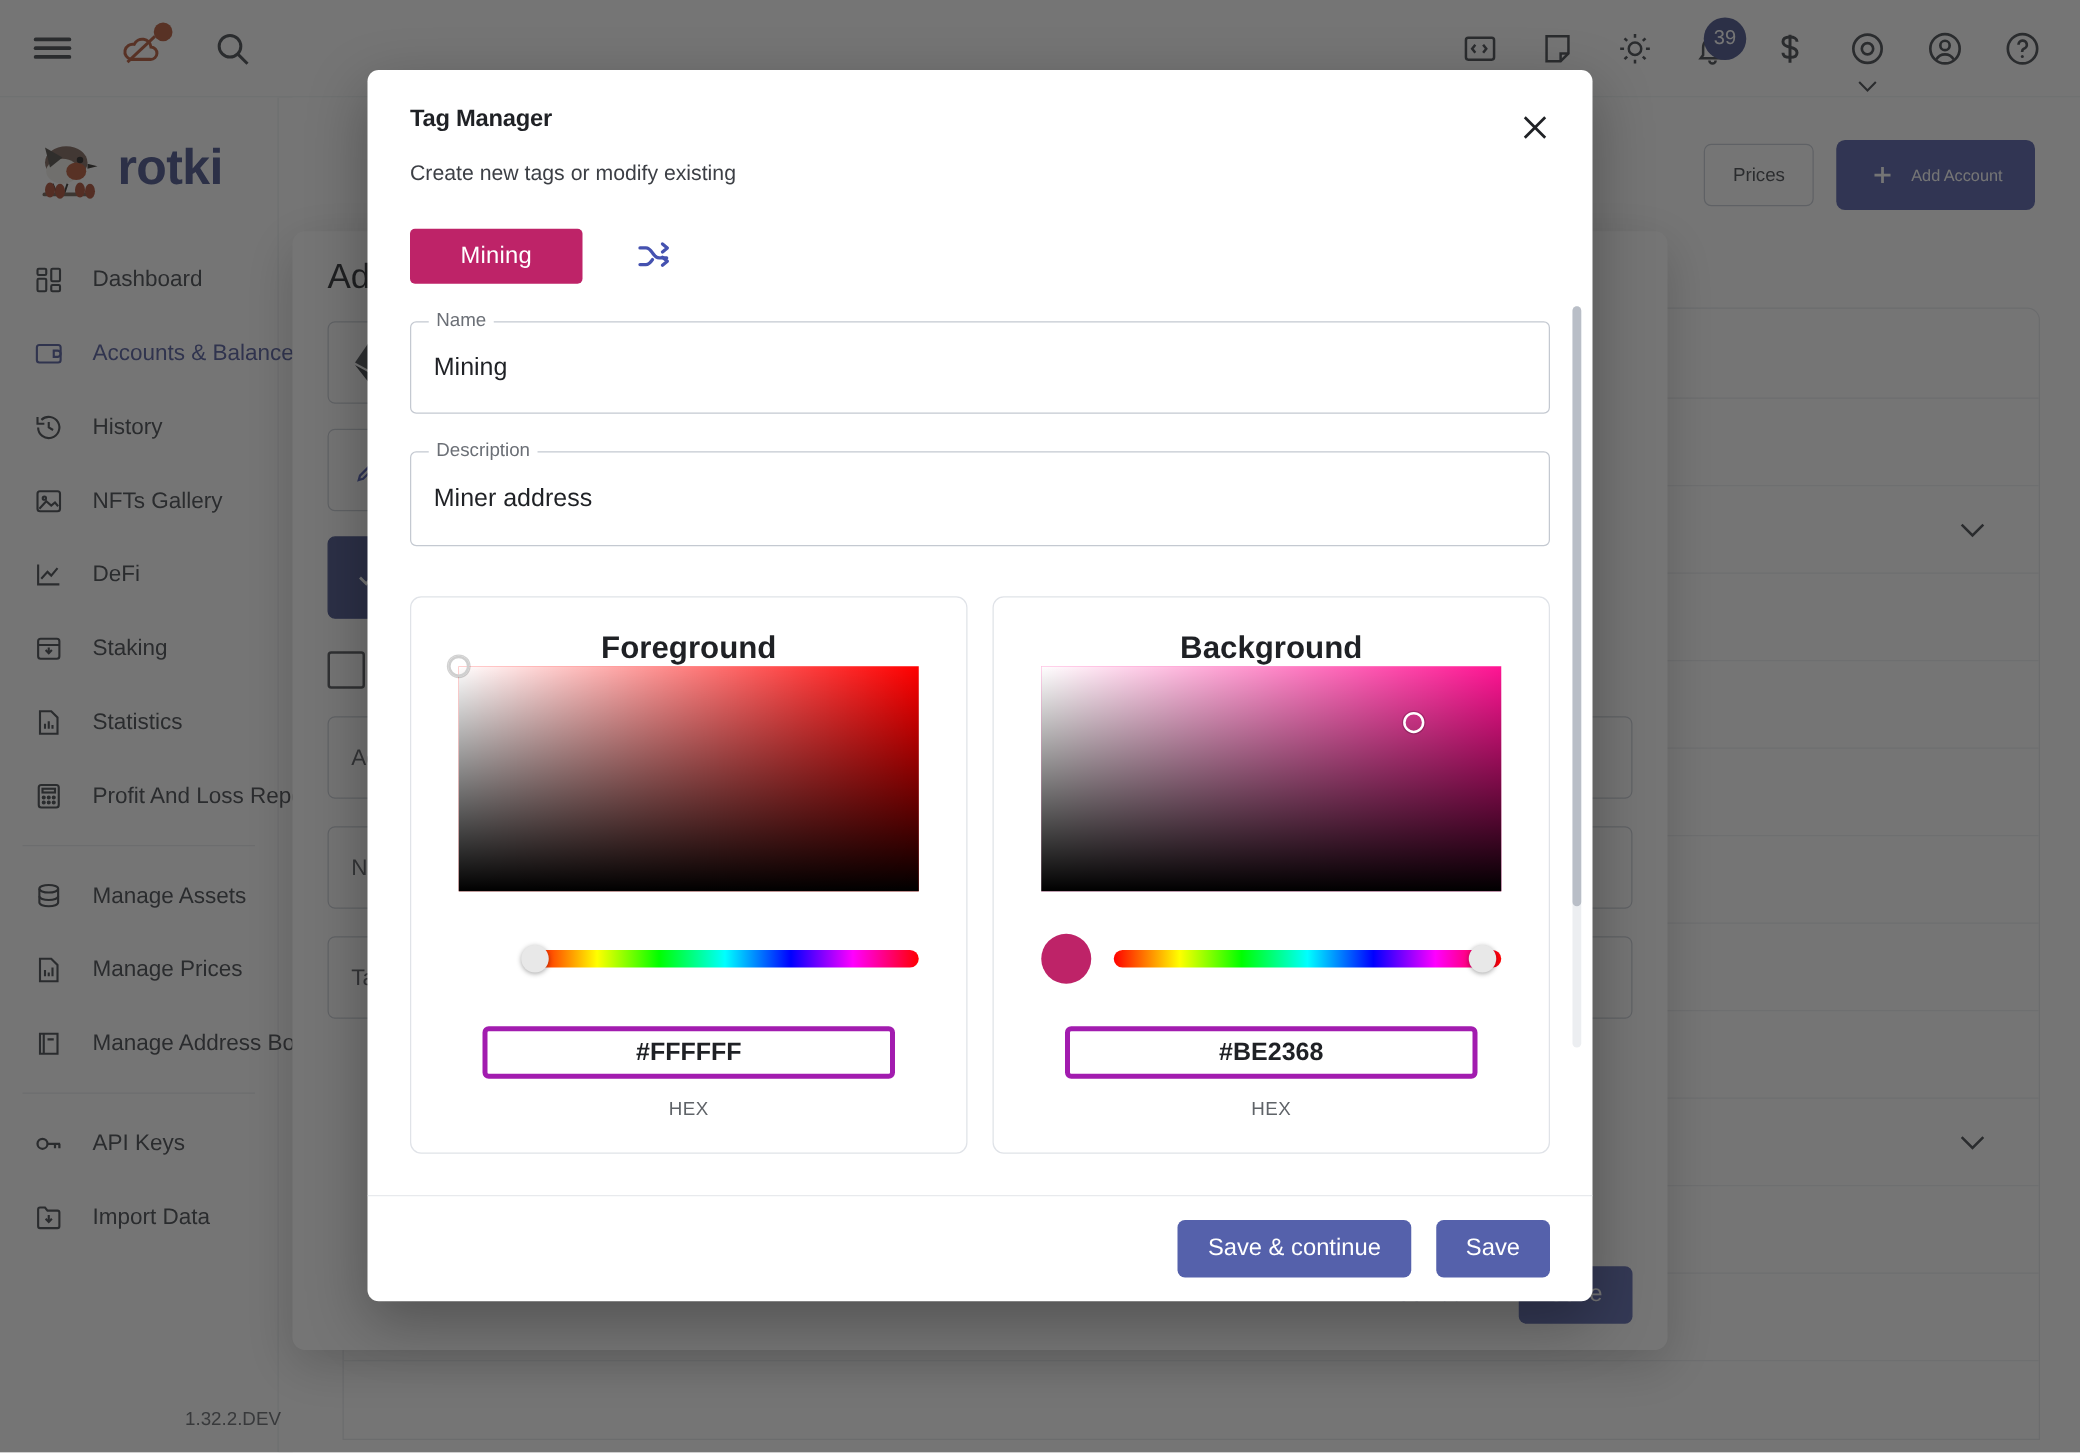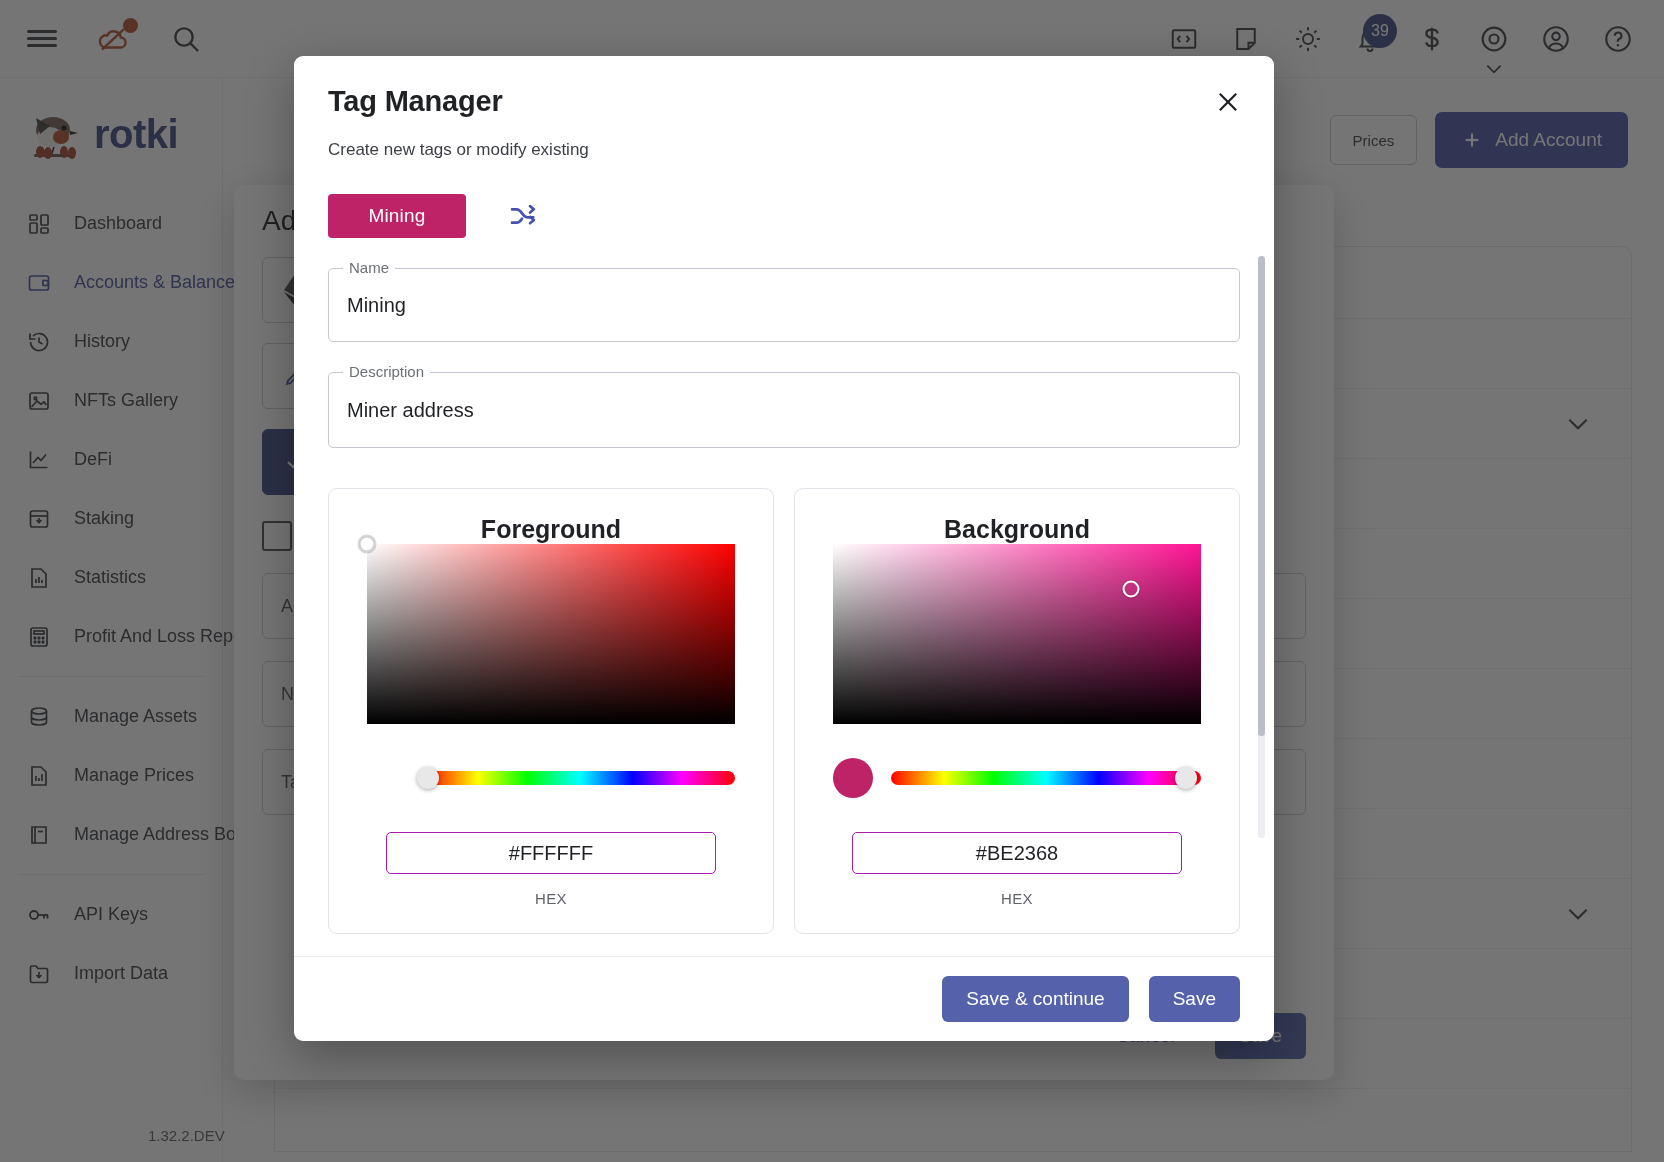--- a/index.html
+++ b/index.html
@@ -61,21 +61,21 @@
     position:absolute; left:234px; top:78px; right:0; bottom:0;
     background:#fff; overflow:hidden;
   }
   .content-head { display:flex; align-items:center; justify-content:flex-end; gap:18px; padding:34px 36px 0 0; }
   .btn-outline {
     height:50px; padding:0 22px; border:1px solid #c6cbd4; border-radius:6px;
     background:#fff; color:#3c3f45; font-size:15px; display:flex; align-items:center;
   }
   .btn-primary {
     height:56px; padding:0 26px; border-radius:7px; background:#4d58a5; color:#fff;
-    font-size:19px; display:flex; align-items:center; gap:12px; border:none; cursor:pointer;
+    font-size:13px; display:flex; align-items:center; gap:12px; border:none; cursor:pointer;
   }
   .bg-table { position:absolute; left:40px; top:168px; right:32px; bottom:10px;
     border:1px solid #e4e7eb; border-radius:10px 10px 0 0; background:#fff; }
   .bg-th { height:72px; display:flex; align-items:center; padding-left:26px;
     font-size:19px; color:#3c3f45; border-bottom:1px solid #e8eaed; }
   .bg-tr { height:70px; display:flex; align-items:center; justify-content:space-between;
     padding:0 40px 0 26px; border-bottom:1px solid #eceef1; font-size:19px; color:#3c3f45; }
 
   
   .dialog-under {
@@ -99,21 +99,21 @@
   
   .scrim { position:absolute; inset:0; background:rgba(33,33,33,.62); }
 
   
   .tagmgr {
     position:absolute; left:294px; top:56px; width:980px; height:985px;
     background:#fff; border-radius:9px; box-shadow:0 16px 48px rgba(0,0,0,.30);
     display:flex; flex-direction:column; overflow:hidden;
   }
   .tm-head { padding:29px 34px 0 34px; position:relative; }
-  .tm-title { font-size:29px; font-weight:700; color:#1f2125; letter-spacing:-0.2px; }
+  .tm-title { font-size:19px; font-weight:700; color:#1f2125; letter-spacing:-0.2px; }
   .tm-sub { font-size:17px; color:#3c3f45; margin-top:22px; }
   .tm-close {
     position:absolute; right:24px; top:24px; width:44px; height:44px; border-radius:50%;
     display:flex; align-items:center; justify-content:center; cursor:pointer; color:#1f2125;
   }
   .tm-body { flex:1; overflow:hidden; position:relative; padding:0 34px; }
   .tm-scroll-track {
     position:absolute; right:9px; top:96px; bottom:118px; width:7px;
     background:#eceef1; border-radius:4px;
   }
@@ -163,23 +163,23 @@
     background:linear-gradient(to right,
       #ff0000 0%, #ffff00 17%, #00ff00 33%,
       #00ffff 50%, #0000ff 67%, #ff00ff 83%, #ff0000 100%);
   }
   .hue-knob {
     position:absolute; top:50%; width:22px; height:22px; border-radius:50%;
     background:#e8e8e8; transform:translate(-50%,-50%);
     box-shadow:0 1px 4px rgba(0,0,0,.35);
   }
   .hex-input {
-    margin-top:34px; width:330px; height:42px; border:1px solid #a21caf; border-radius:5px;
+    margin-top:34px; width:330px; height:42px; border:4px solid #a21caf; border-radius:5px;
     display:flex; align-items:center; justify-content:center;
-    font-size:20px; color:#1f2125; background:#fff;
+    font-size:20px; color:#1f2125; background:#fff;font-weight:bold;
   }
   .hex-label { margin-top:16px; font-size:15px; color:#5f6368; letter-spacing:.4px; }
 
   .tm-foot {
     border-top:1px solid #e8eaed; padding:19px 34px; display:flex; justify-content:flex-end; gap:20px;
   }
   .tm-btn {
     height:46px; padding:0 24px; border-radius:6px; border:none; cursor:pointer;
     background:#5561ab; color:#fff; font-size:19px; display:flex; align-items:center;
   }

